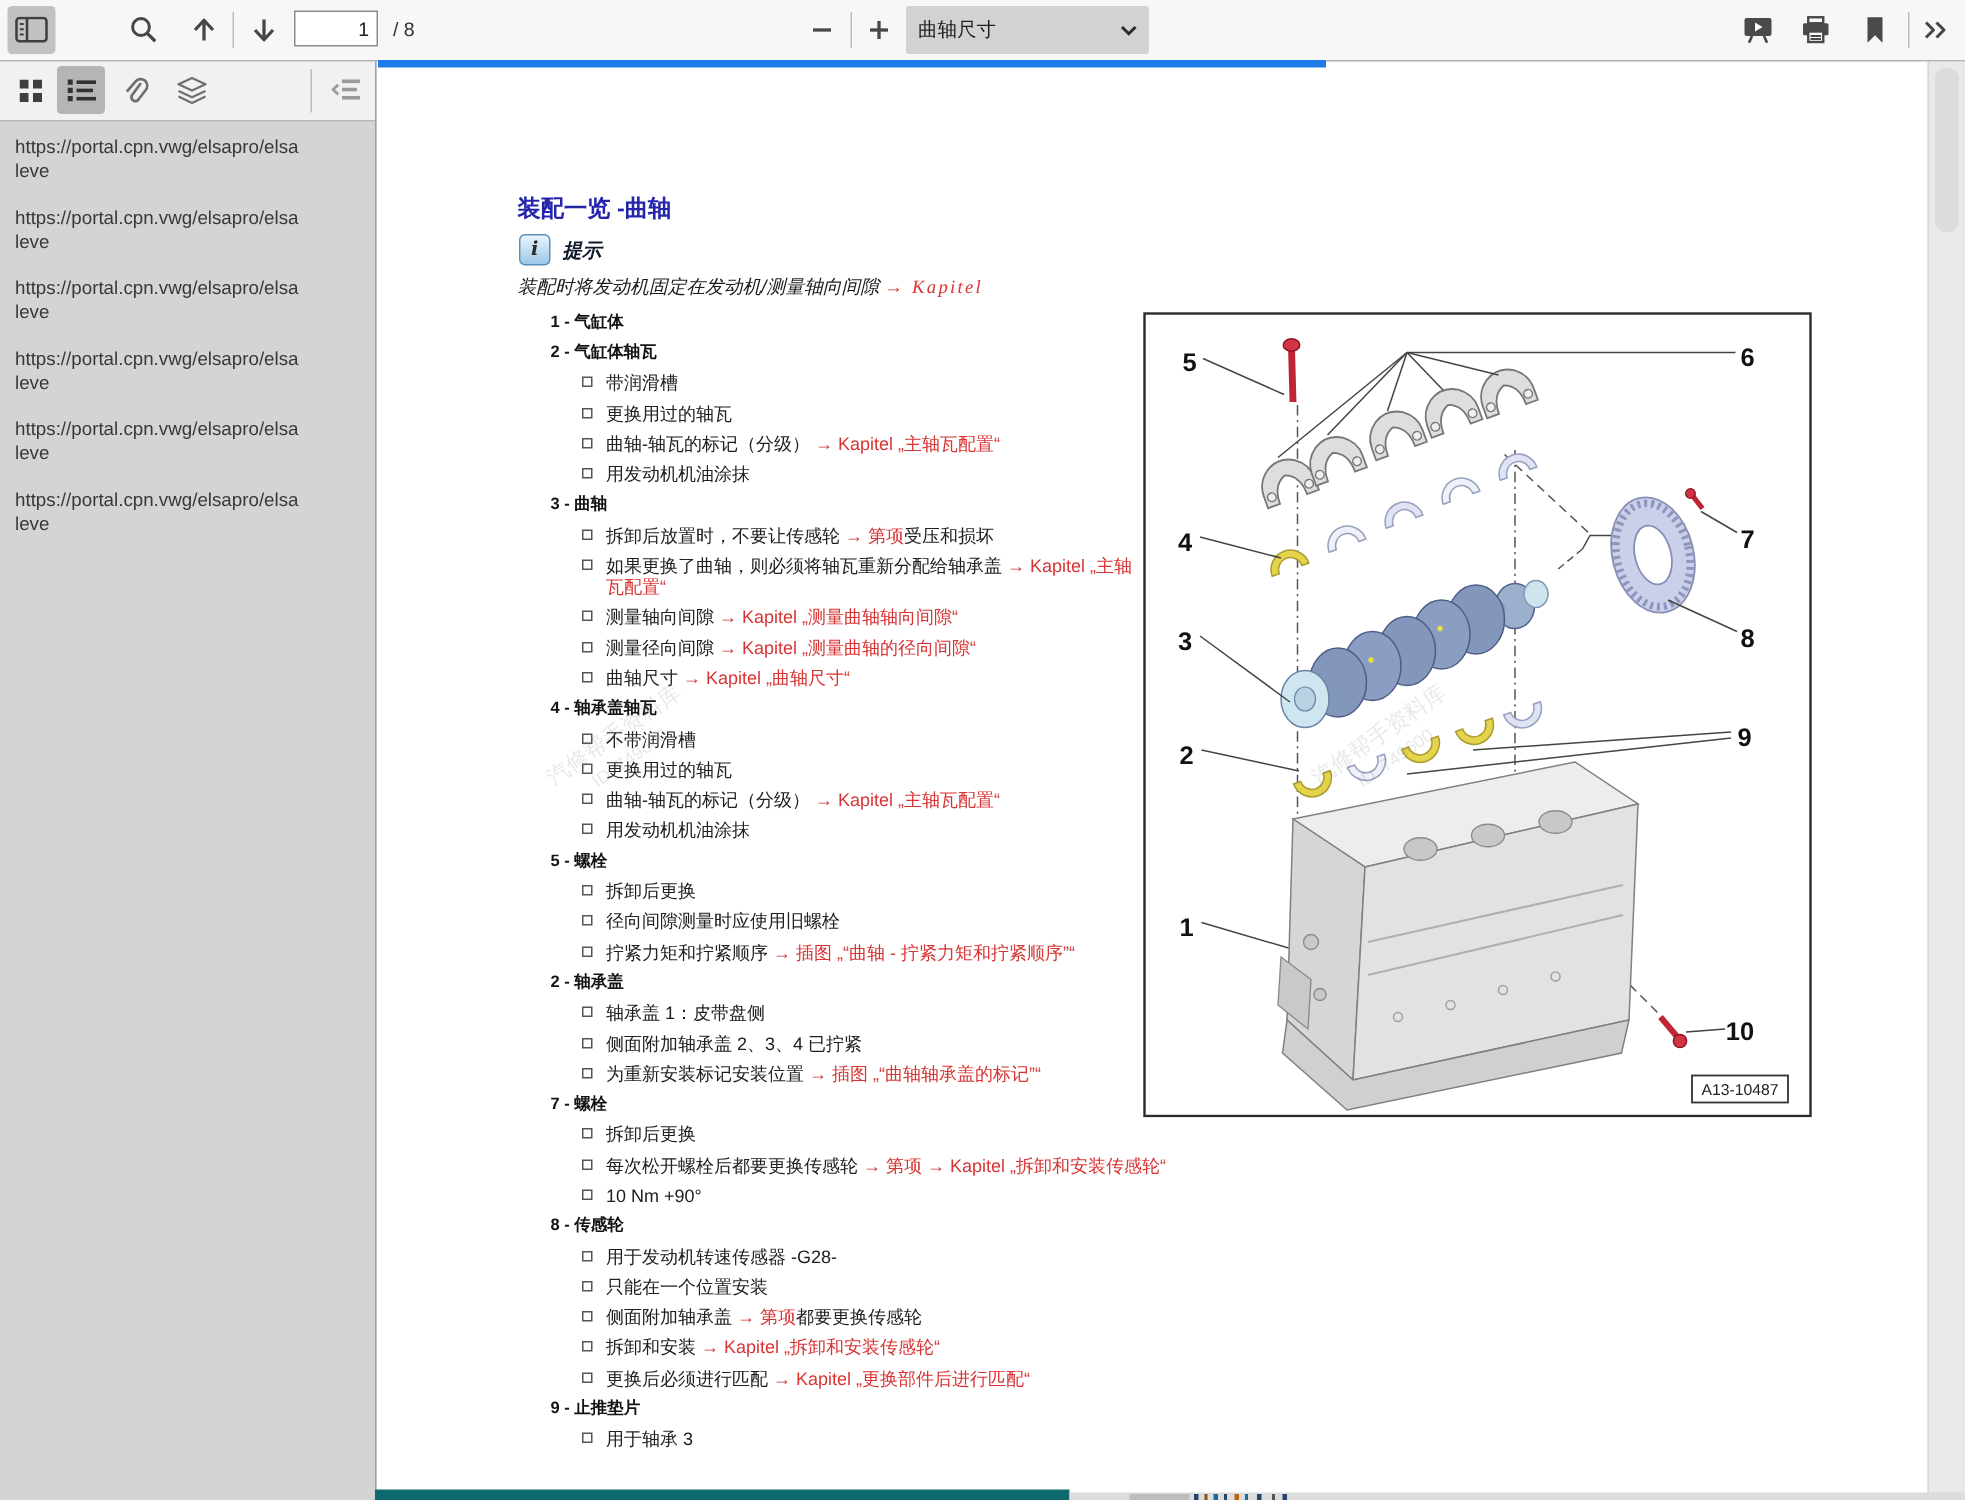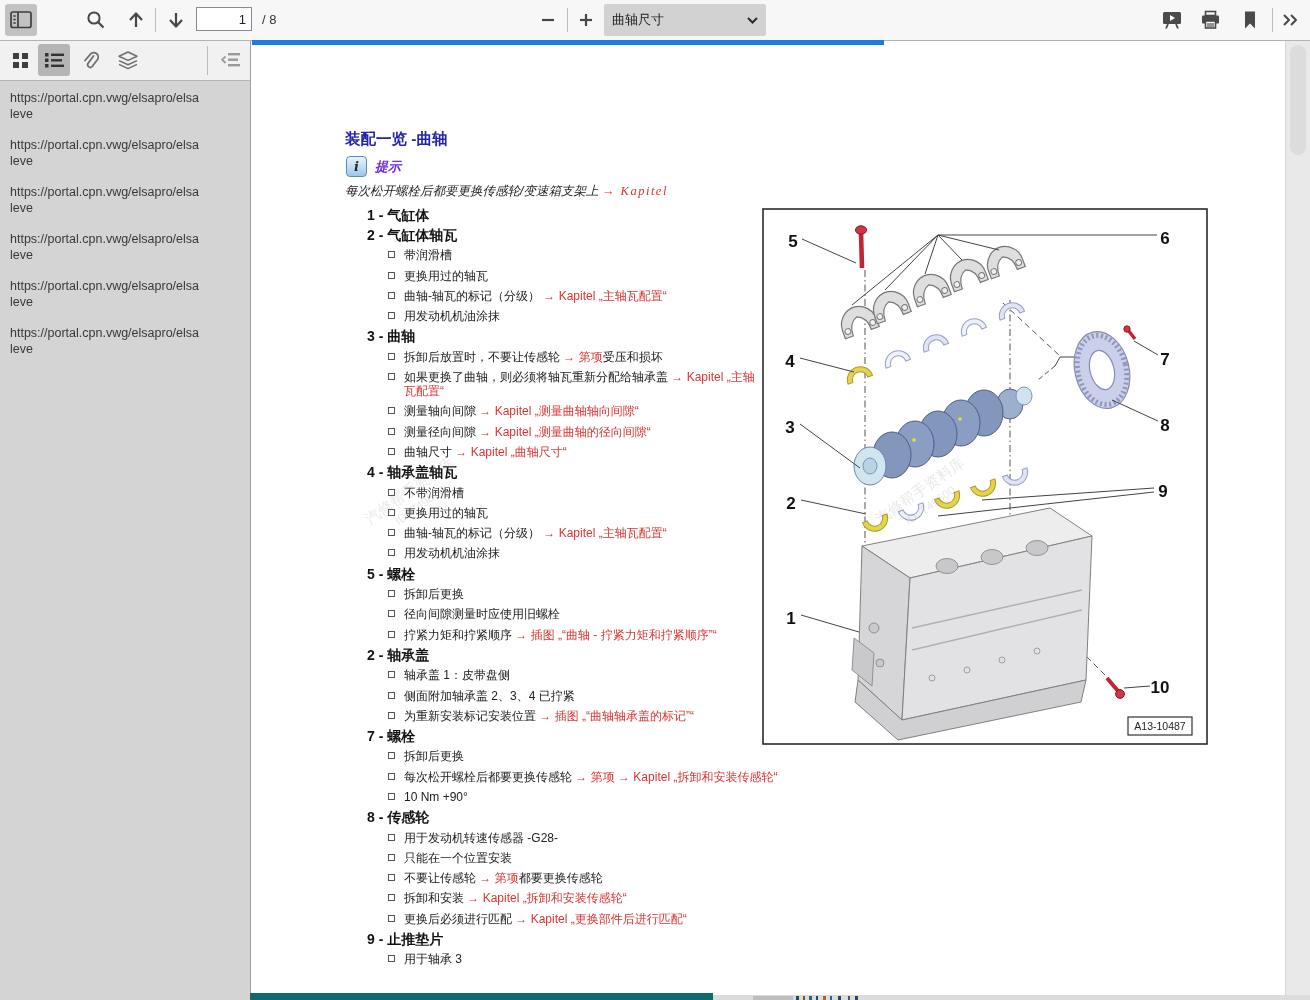--- a/index.html
+++ b/index.html
@@ -36,25 +36,25 @@
   #scrollbar{position:absolute;left:1285px;top:41px;width:25px;height:959px;background:#e9e9ea;
     border-left:1px solid #d6d6d6;box-sizing:border-box;}
   #scroll-thumb{position:absolute;left:4px;top:4px;width:16px;height:110px;background:#dcdcdd;border-radius:8px;}
   
   .pg{position:absolute;}
   #doc-title{left:93px;top:88px;font-size:15.5px;font-weight:bold;color:#2525ac;}
   #note-row{left:94px;top:115px;display:flex;align-items:center;}
   #note-icon{width:19px;height:19px;border:1px solid #5b8db3;border-radius:4px;
     background:linear-gradient(#eaf5fd,#9cc8e8);display:flex;align-items:center;justify-content:center;
     font-family:"DejaVu Serif",serif;font-weight:bold;font-style:italic;font-size:13px;color:#2b2b2b;}
-  #note-label{margin-left:8px;font-size:13px;font-weight:bold;font-style:italic;color:#6d28d9;}
+  #note-label{margin-left:8px;font-size:13px;font-weight:bold;font-style:italic;color:#0f172a;}
   #note-line{left:93px;top:142px;font-size:12.5px;font-style:italic;color:#1c1c1c;}
   #note-line .r{font-family:Liberation Serif, serif;letter-spacing:1.5px;}
   #sections{left:115px;top:162px;width:392px;}
-  .sec-title{margin:4.7px 0 6.3px 0;line-height:14px;font-size:14px;font-weight:bold;color:#131313;}
+  .sec-title{margin:4.7px 0 6.3px 0;line-height:14px;font-size:11px;font-weight:bold;color:#131313;}
   .bullet{position:relative;padding-left:37px;margin-bottom:6.3px;line-height:14px;font-size:12px;color:#202020;}
   .bullet .sq{position:absolute;left:21px;top:3px;width:5px;height:5px;border:1.2px solid #555;background:#fff;}
   .bullet.nw{white-space:nowrap;}
   .r{color:#d93434;}
   .wm{position:absolute;transform:rotate(-35deg);color:rgba(110,110,110,.16);font-size:15px;
     line-height:18px;text-align:center;pointer-events:none;z-index:5;}
   
   #figure{position:absolute;left:762px;top:208px;width:446px;height:537px;}
   
   #strip-teal{position:absolute;left:250px;top:993px;width:463px;height:7px;background:#0f6a6f;z-index:40;}
@@ -219,21 +219,21 @@
   <div id="page-inner" style="position:absolute;left:-252px;top:-41px;width:1310px;height:1000px;">
 
     <div class="pg" id="doc-title" style="position:absolute;left:345px;top:129px;">装配一览 -曲轴</div>
 
     <div class="pg" id="note-row" style="position:absolute;left:346px;top:156px;display:flex;align-items:center;">
       <div id="note-icon">i</div>
       <div id="note-label">提示</div>
     </div>
 
     <div class="pg" id="note-line" style="position:absolute;left:345px;top:183px;">
-      <span>每次松开螺栓后都要更换传感轮/变速箱支架上 </span><span class="r" style="font-style:italic;">→ Kapitel</span>
+      <span>装配时将发动机固定在发动机/测量轴向间隙 </span><span class="r" style="font-style:italic;">→ Kapitel</span>
     </div>
 
     <div class="pg" id="sections" style="position:absolute;left:367px;top:203px;width:392px;">
         <div class="sec-title">1 - 气缸体</div>
         <div class="sec-title">2 - 气缸体轴瓦</div>
         <div class="bullet"><span class="sq"></span><span>带润滑槽</span></div>
         <div class="bullet"><span class="sq"></span><span>更换用过的轴瓦</span></div>
         <div class="bullet"><span class="sq"></span><span>曲轴-轴瓦的标记（分级） </span><span class="r">→ Kapitel „主轴瓦配置“</span></div>
         <div class="bullet"><span class="sq"></span><span>用发动机机油涂抹</span></div>
         <div class="sec-title">3 - 曲轴</div>
@@ -255,21 +255,21 @@
         <div class="bullet"><span class="sq"></span><span>轴承盖 1：皮带盘侧</span></div>
         <div class="bullet"><span class="sq"></span><span>侧面附加轴承盖 2、3、4 已拧紧</span></div>
         <div class="bullet"><span class="sq"></span><span>为重新安装标记安装位置 </span><span class="r">→ 插图 „“曲轴轴承盖的标记”“</span></div>
         <div class="sec-title">7 - 螺栓</div>
         <div class="bullet"><span class="sq"></span><span>拆卸后更换</span></div>
         <div class="bullet nw"><span class="sq"></span><span>每次松开螺栓后都要更换传感轮 </span><span class="r">→ 第项</span><span> </span><span class="r">→ Kapitel „拆卸和安装传感轮“</span></div>
         <div class="bullet"><span class="sq"></span><span>10 Nm +90°</span></div>
         <div class="sec-title">8 - 传感轮</div>
         <div class="bullet"><span class="sq"></span><span>用于发动机转速传感器 -G28-</span></div>
         <div class="bullet"><span class="sq"></span><span>只能在一个位置安装</span></div>
-        <div class="bullet"><span class="sq"></span><span>不要让传感轮 </span><span class="r">→ 第项</span><span>都要更换传感轮</span></div>
+        <div class="bullet"><span class="sq"></span><span>侧面附加轴承盖 </span><span class="r">→ 第项</span><span>都要更换传感轮</span></div>
         <div class="bullet"><span class="sq"></span><span>拆卸和安装 </span><span class="r">→ Kapitel „拆卸和安装传感轮“</span></div>
         <div class="bullet"><span class="sq"></span><span>更换后必须进行匹配 </span><span class="r">→ Kapitel „更换部件后进行匹配“</span></div>
         <div class="sec-title">9 - 止推垫片</div>
         <div class="bullet"><span class="sq"></span><span>用于轴承 3</span></div>
       </div>
 
     <div class="wm" style="left:330px;top:480px;width:170px;">
       <div>汽修帮手资料库</div>
       <div style="font-size:12px;">ID: 749600</div>
     </div>

